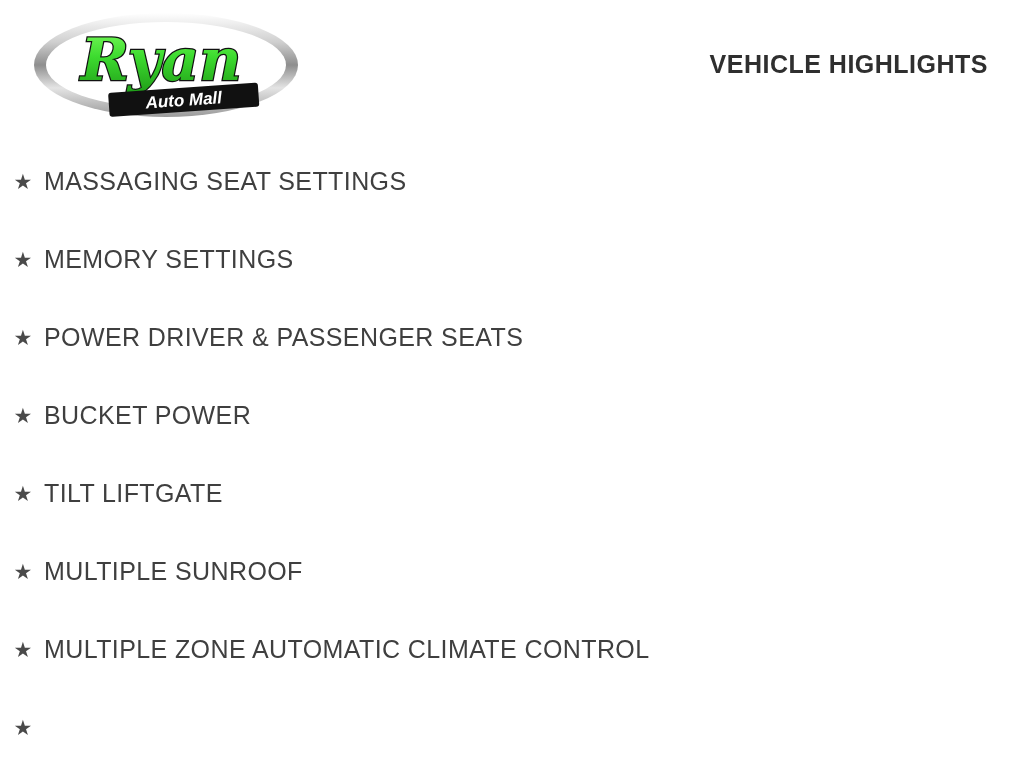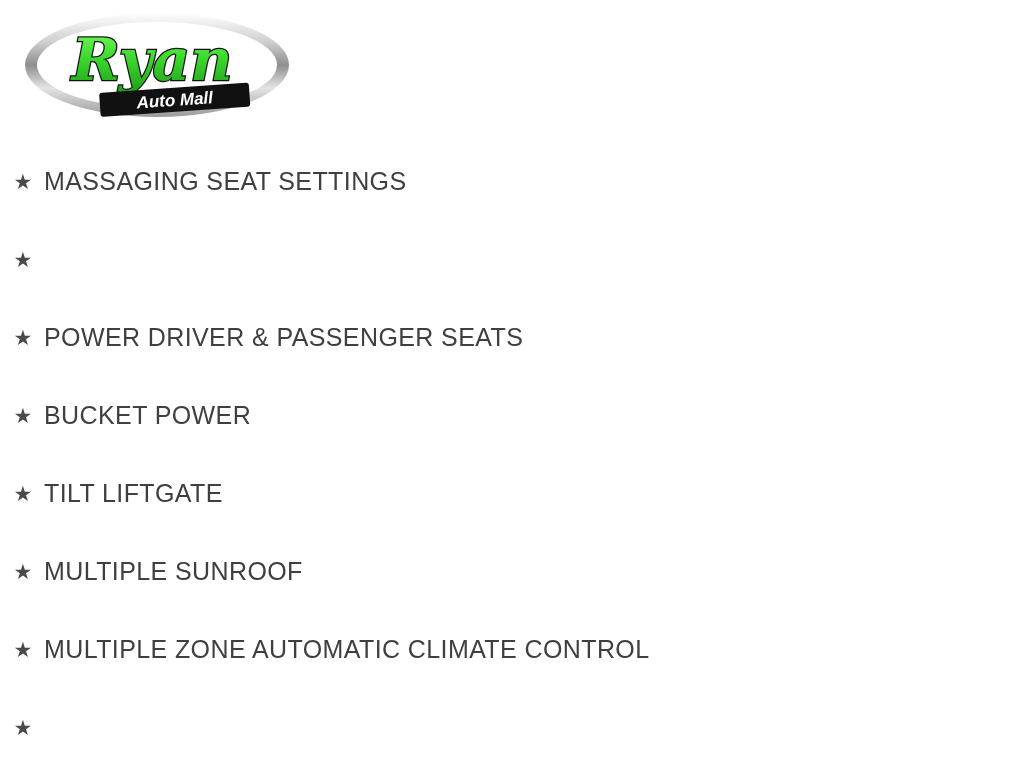--- a/index.html
+++ b/index.html
@@ -17,21 +17,21 @@
   }
 
   
   .header {
     position: relative;
     height: 130px;
   }
 
   .logo {
     position: absolute;
-    left: 22px;
+    left: 31px;
     top: 8px;
     width: 270px;
     height: 115px;
   }
 
   .logo svg {
     display: block;
   }
 
   .header-title {
@@ -109,29 +109,31 @@
 
       <text x="130" y="72" text-anchor="middle" font-family="DejaVu Serif, serif" font-size="58" font-style="italic" font-weight="bold" fill="url(#greenGrad)" stroke="#111111" stroke-width="2.5" paint-order="stroke">Ryan</text>
 
       <g transform="rotate(-4 150 96)">
         <rect x="78" y="80" width="150" height="24" rx="3" fill="#111111"></rect>
         <text x="153" y="98" text-anchor="middle" font-family="Liberation Sans, sans-serif" font-size="17" font-style="italic" font-weight="bold" fill="#ffffff">Auto Mall</text>
       </g>
     </svg>
   </div>
 
+  <div class="header-title">VEHICLE HIGHLIGHTS</div>
 </div>
 
 <ul class="highlights">
   <li class="highlight-item">
     <span class="bullet-star">★</span>
     <span class="highlight-label">MASSAGING SEAT SETTINGS</span>
   </li>
   <li class="highlight-item">
     <span class="bullet-star">★</span>
+    <span class="highlight-label">MEMORY SETTINGS</span>
   </li>
   <li class="highlight-item">
     <span class="bullet-star">★</span>
     <span class="highlight-label">POWER DRIVER &amp; PASSENGER SEATS</span>
   </li>
   <li class="highlight-item">
     <span class="bullet-star">★</span>
     <span class="highlight-label">BUCKET POWER</span>
   </li>
   <li class="highlight-item">

